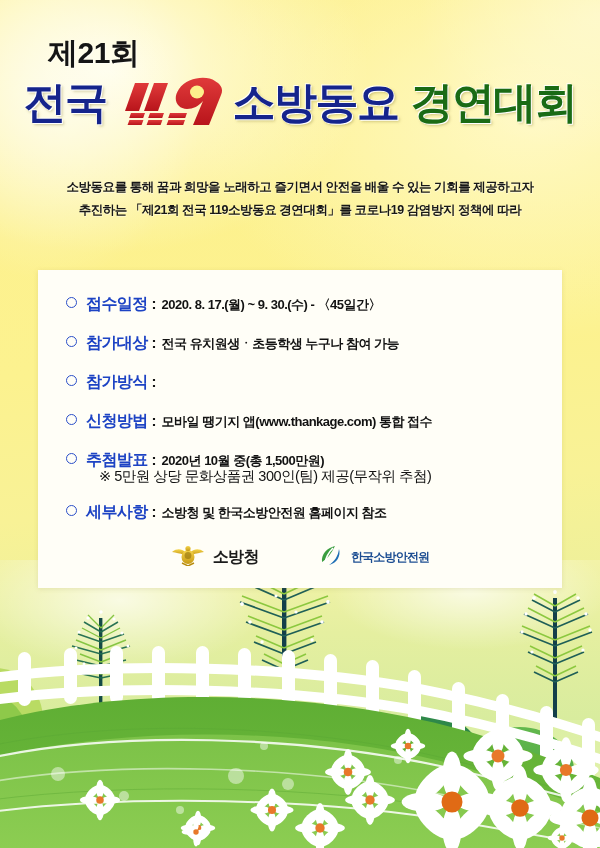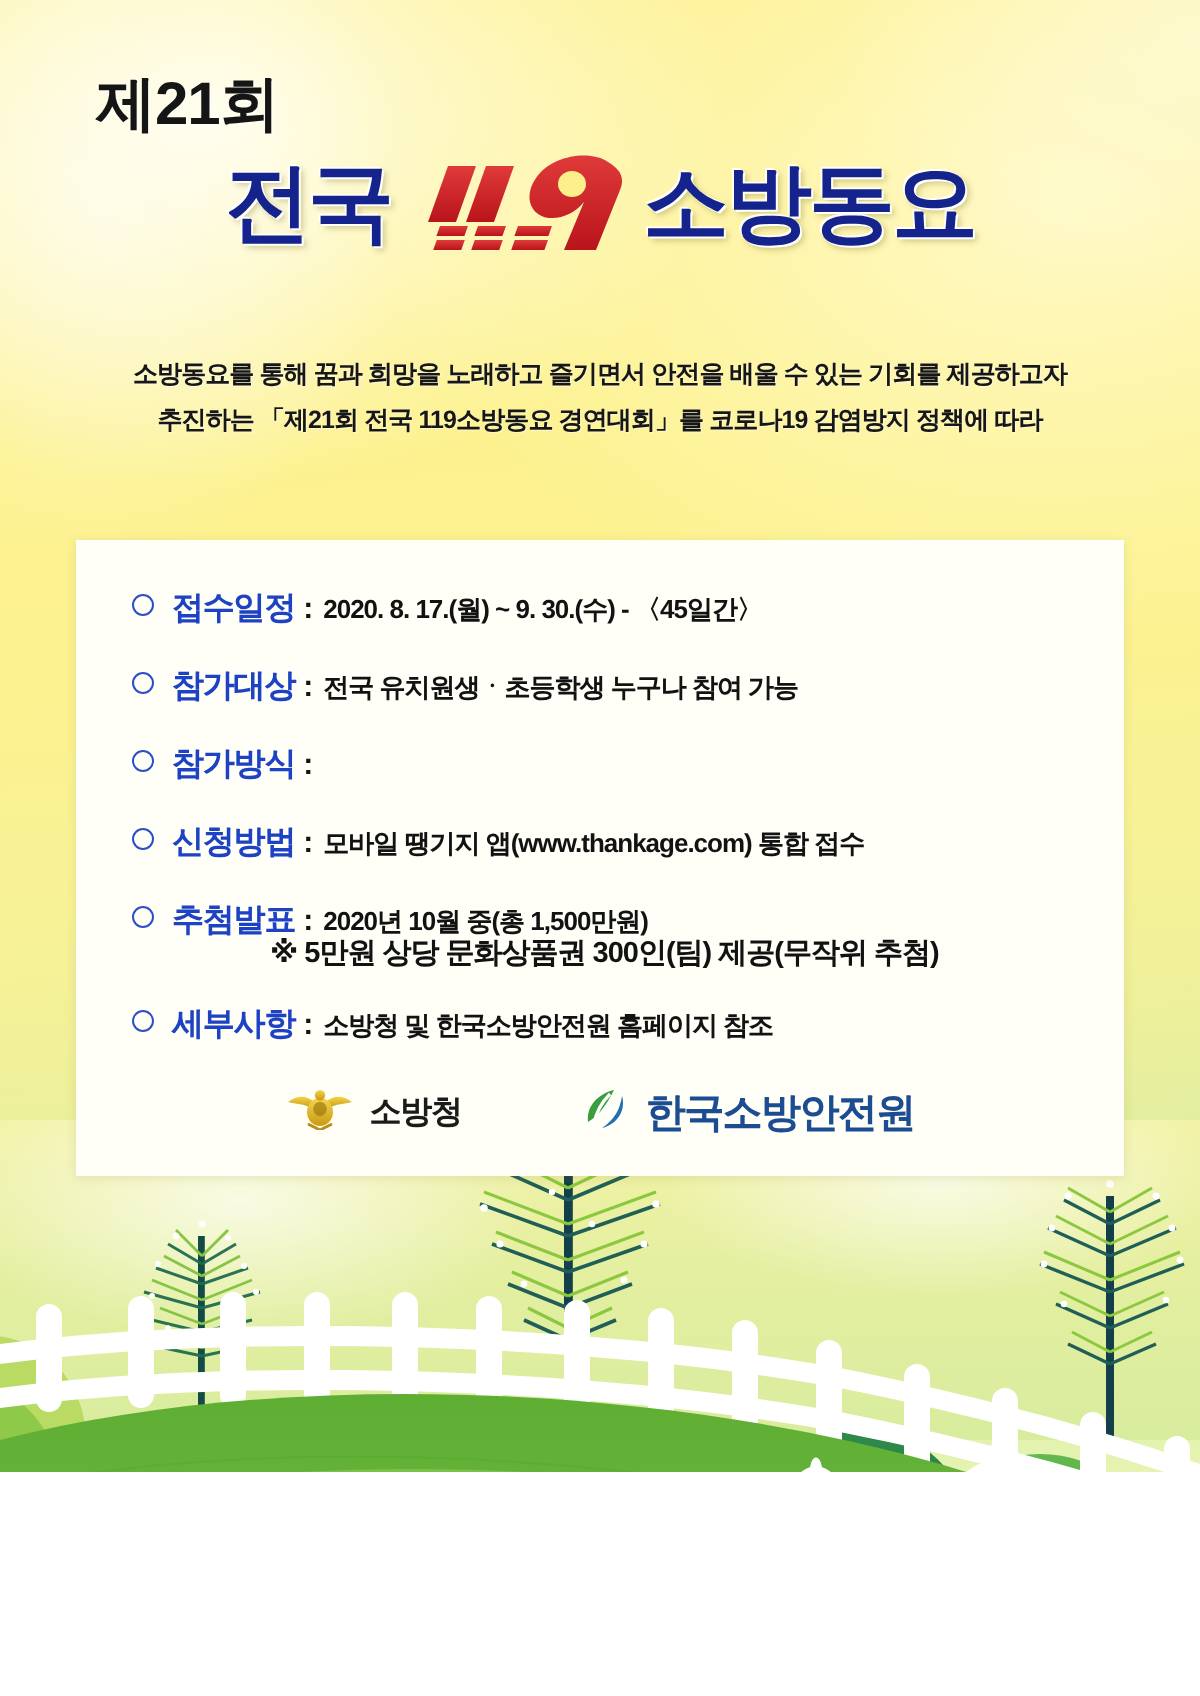--- a/index.html
+++ b/index.html
@@ -7,21 +7,21 @@
   html, body {
     width: 600px;
     height: 848px;
     overflow: hidden;
     font-family: "Liberation Sans", "DejaVu Sans", sans-serif;
   }
 
   #poster {
     position: relative;
     width: 600px;
-    height: 736px;
+    height: 848px;
     overflow: hidden;
     background: #eab308;
   }
 
   
   .bg-base {
     position: absolute;
     inset: 0;
     background:
       radial-gradient(ellipse 420px 300px at 18% 8%, #fffde8 0%, rgba(255,253,232,0) 62%),
@@ -187,23 +187,22 @@
   .note-row {
     display: flex;
     align-items: baseline;
     margin: -4px 0 16px 0;
     padding-left: 33px;
     white-space: nowrap;
   }
   .note {
     color: #121212;
     font-size: 14.5px;
-    font-weight: 700;
+    font-weight: 400;
     letter-spacing: -0.5px;
-    margin-left: 36px;
   }
 
   
   .panel-logos {
     position: absolute;
     left: 0; right: 0;
     bottom: 18px;
     display: flex;
     align-items: center;
     justify-content: center;
@@ -215,21 +214,21 @@
     gap: 8px;
   }
   .logo-item .mark { flex: 0 0 auto; display:block; }
   .logo-text-nfa {
     font-size: 16px;
     font-weight: 800;
     color: #1b1b1b;
     letter-spacing: -0.6px;
   }
   .logo-text-kfsi {
-    font-size: 20px;
+    font-size: 12px;
     font-weight: 800;
     color: #1c4d92;
     letter-spacing: -0.8px;
     text-align: center;
   }
 </style>
 </head>
 <body>
 
 <div id="poster">
@@ -630,20 +629,21 @@
           </g>
 
           <g fill="url(#redg)">
             <path d="M49 36 L66 36 L64.2 41 L47.2 41 Z"></path>
             <path d="M47.4 43 L64 43 L62.2 48 L45.6 48 Z"></path>
           </g>
         </svg>
       </span>
 
       <span class="t-blue">소방동요</span>
+      <span class="t-green" style="margin-left:12px;">경연대회</span>
     </div>
   </div>
 
   <div class="desc">
     <div>소방동요를 통해 꿈과 희망을 노래하고 즐기면서 안전을 배울 수 있는 기회를 제공하고자</div>
     <div>추진하는 「제21회 전국 119소방동요 경연대회」를 코로나19 감염방지 정책에 따라</div>
   </div>
 
   <div class="panel">
     <div class="rows">

